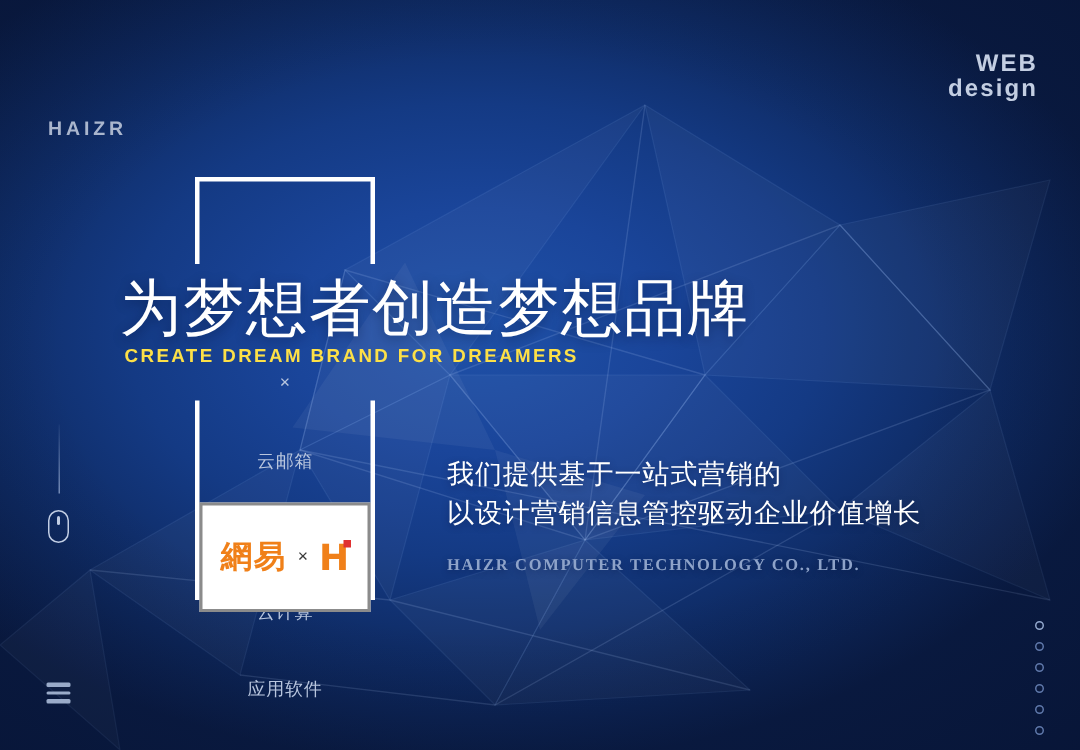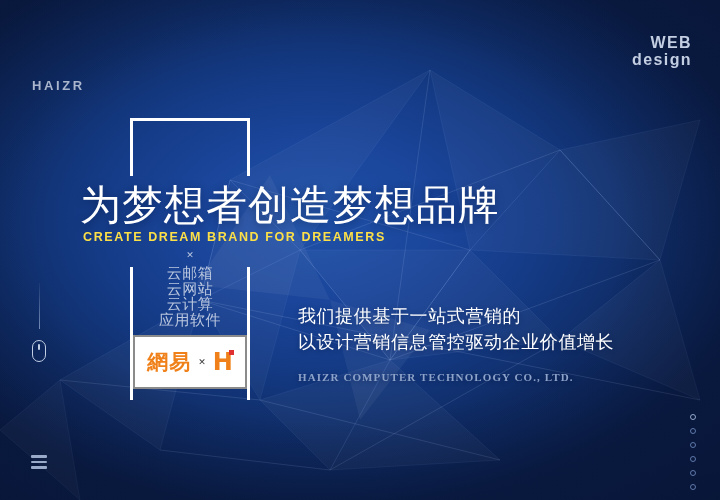--- a/index.html
+++ b/index.html
@@ -103,32 +103,33 @@
     line-height: 10px;
   }
   .service-list {
     position: absolute;
     left: 130px; top: 265px;
     width: 120px;
     text-align: center;
   }
   .service-list li {
     list-style: none;
-    font-size: 15px;
+    font-size: 12px;
     color: #b9c6de;
     line-height: 15.5px;
     letter-spacing: 0.5px;
+    margin-top: 35px;
   }
   .service-list ul { margin: 0; padding: 0; }
 
   
   .logo-card {
     position: absolute;
     left: 133px; top: 335px;
-    width: 114px; height: 54px;
+    width: 114px; height: 73px;
     background: #ffffff;
     border: 2px solid #8b8b8b;
     box-sizing: border-box;
     display: flex;
     align-items: center;
     justify-content: center;
     gap: 7px;
   }
   .netease-mark {
     font-size: 21px;

